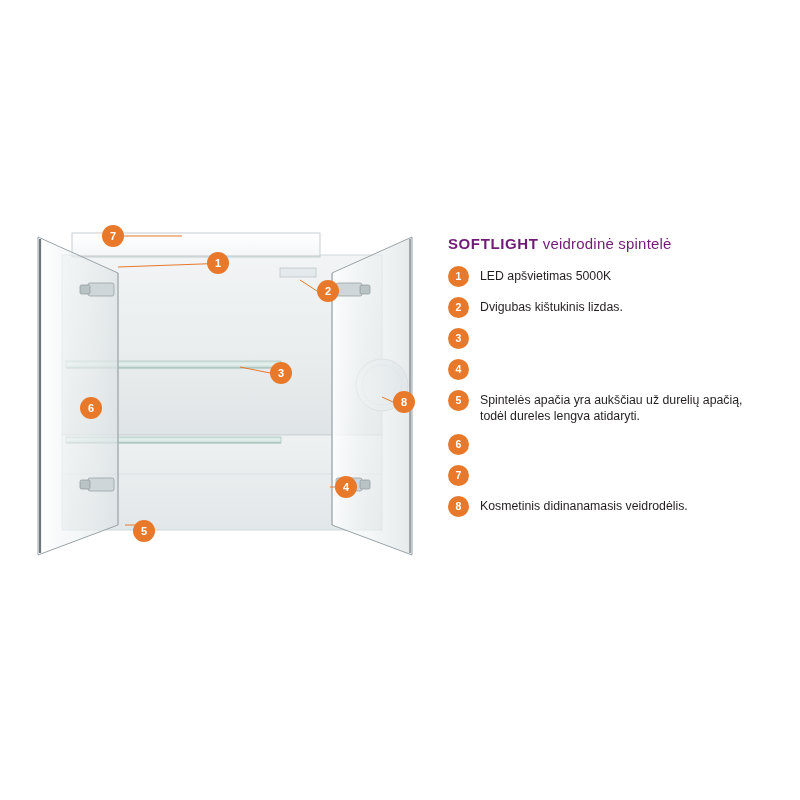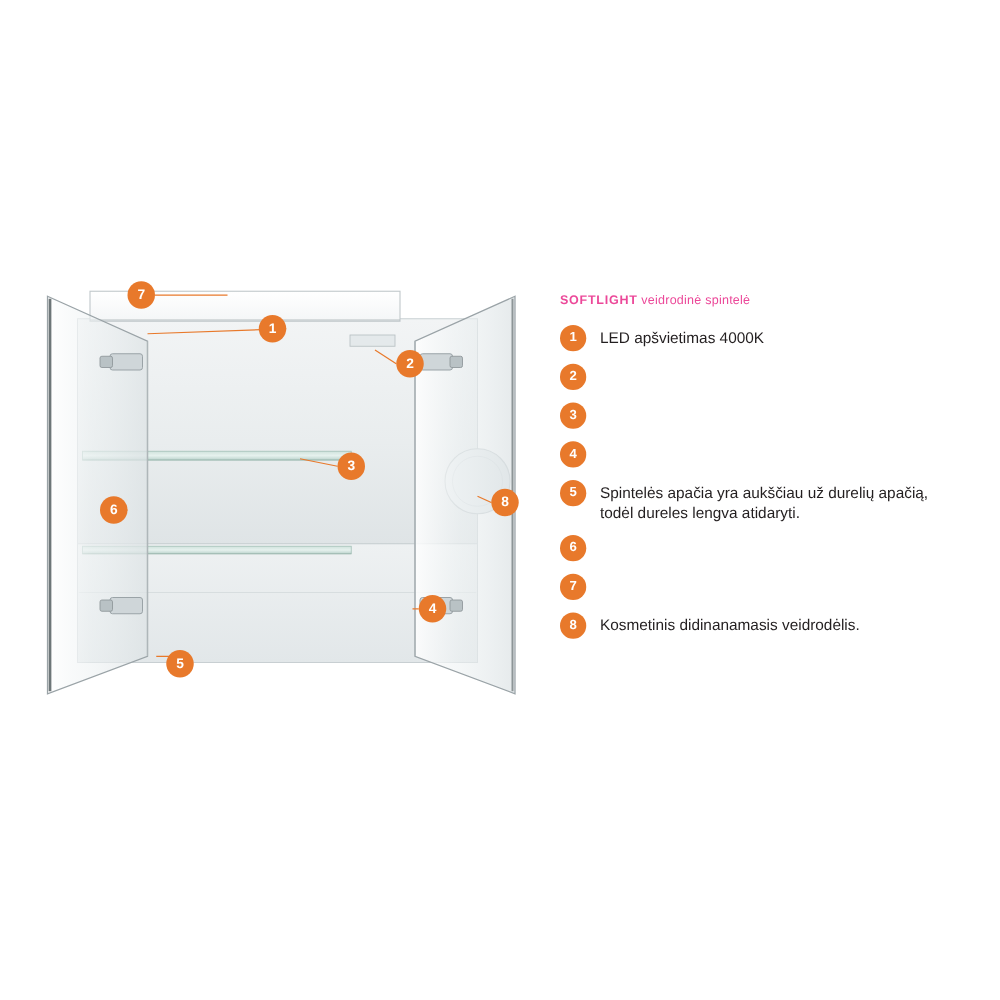--- a/index.html
+++ b/index.html
@@ -50,22 +50,22 @@
   }
 
   
   #legend {
     position: absolute;
     left: 448px;
     top: 235px;
     width: 330px;
   }
   #legend-title {
-    font-size: 10px;
-    color: #ec4899;
+    font-size: 15px;
+    color: #701a75;
     margin-bottom: 14px;
     letter-spacing: 0.2px;
   }
   #legend-title .brand {
     font-weight: bold;
     letter-spacing: 0.6px;
   }
   #legend-title .sub {
     font-weight: normal;
   }
@@ -196,25 +196,26 @@
 
   <div id="legend">
 
     <div id="legend-title">
       <span class="brand">SOFTLIGHT</span>
       <span class="sub">veidrodinė spintelė</span>
     </div>
 
     <div class="legend-row">
       <div class="legend-num">1</div>
-      <div class="legend-text">LED apšvietimas 4000K</div>
+      <div class="legend-text">LED apšvietimas 5000K</div>
     </div>
 
     <div class="legend-row">
       <div class="legend-num">2</div>
+      <div class="legend-text">Dvigubas kištukinis lizdas.</div>
     </div>
 
     <div class="legend-row">
       <div class="legend-num">3</div>
     </div>
 
     <div class="legend-row">
       <div class="legend-num">4</div>
     </div>
 

